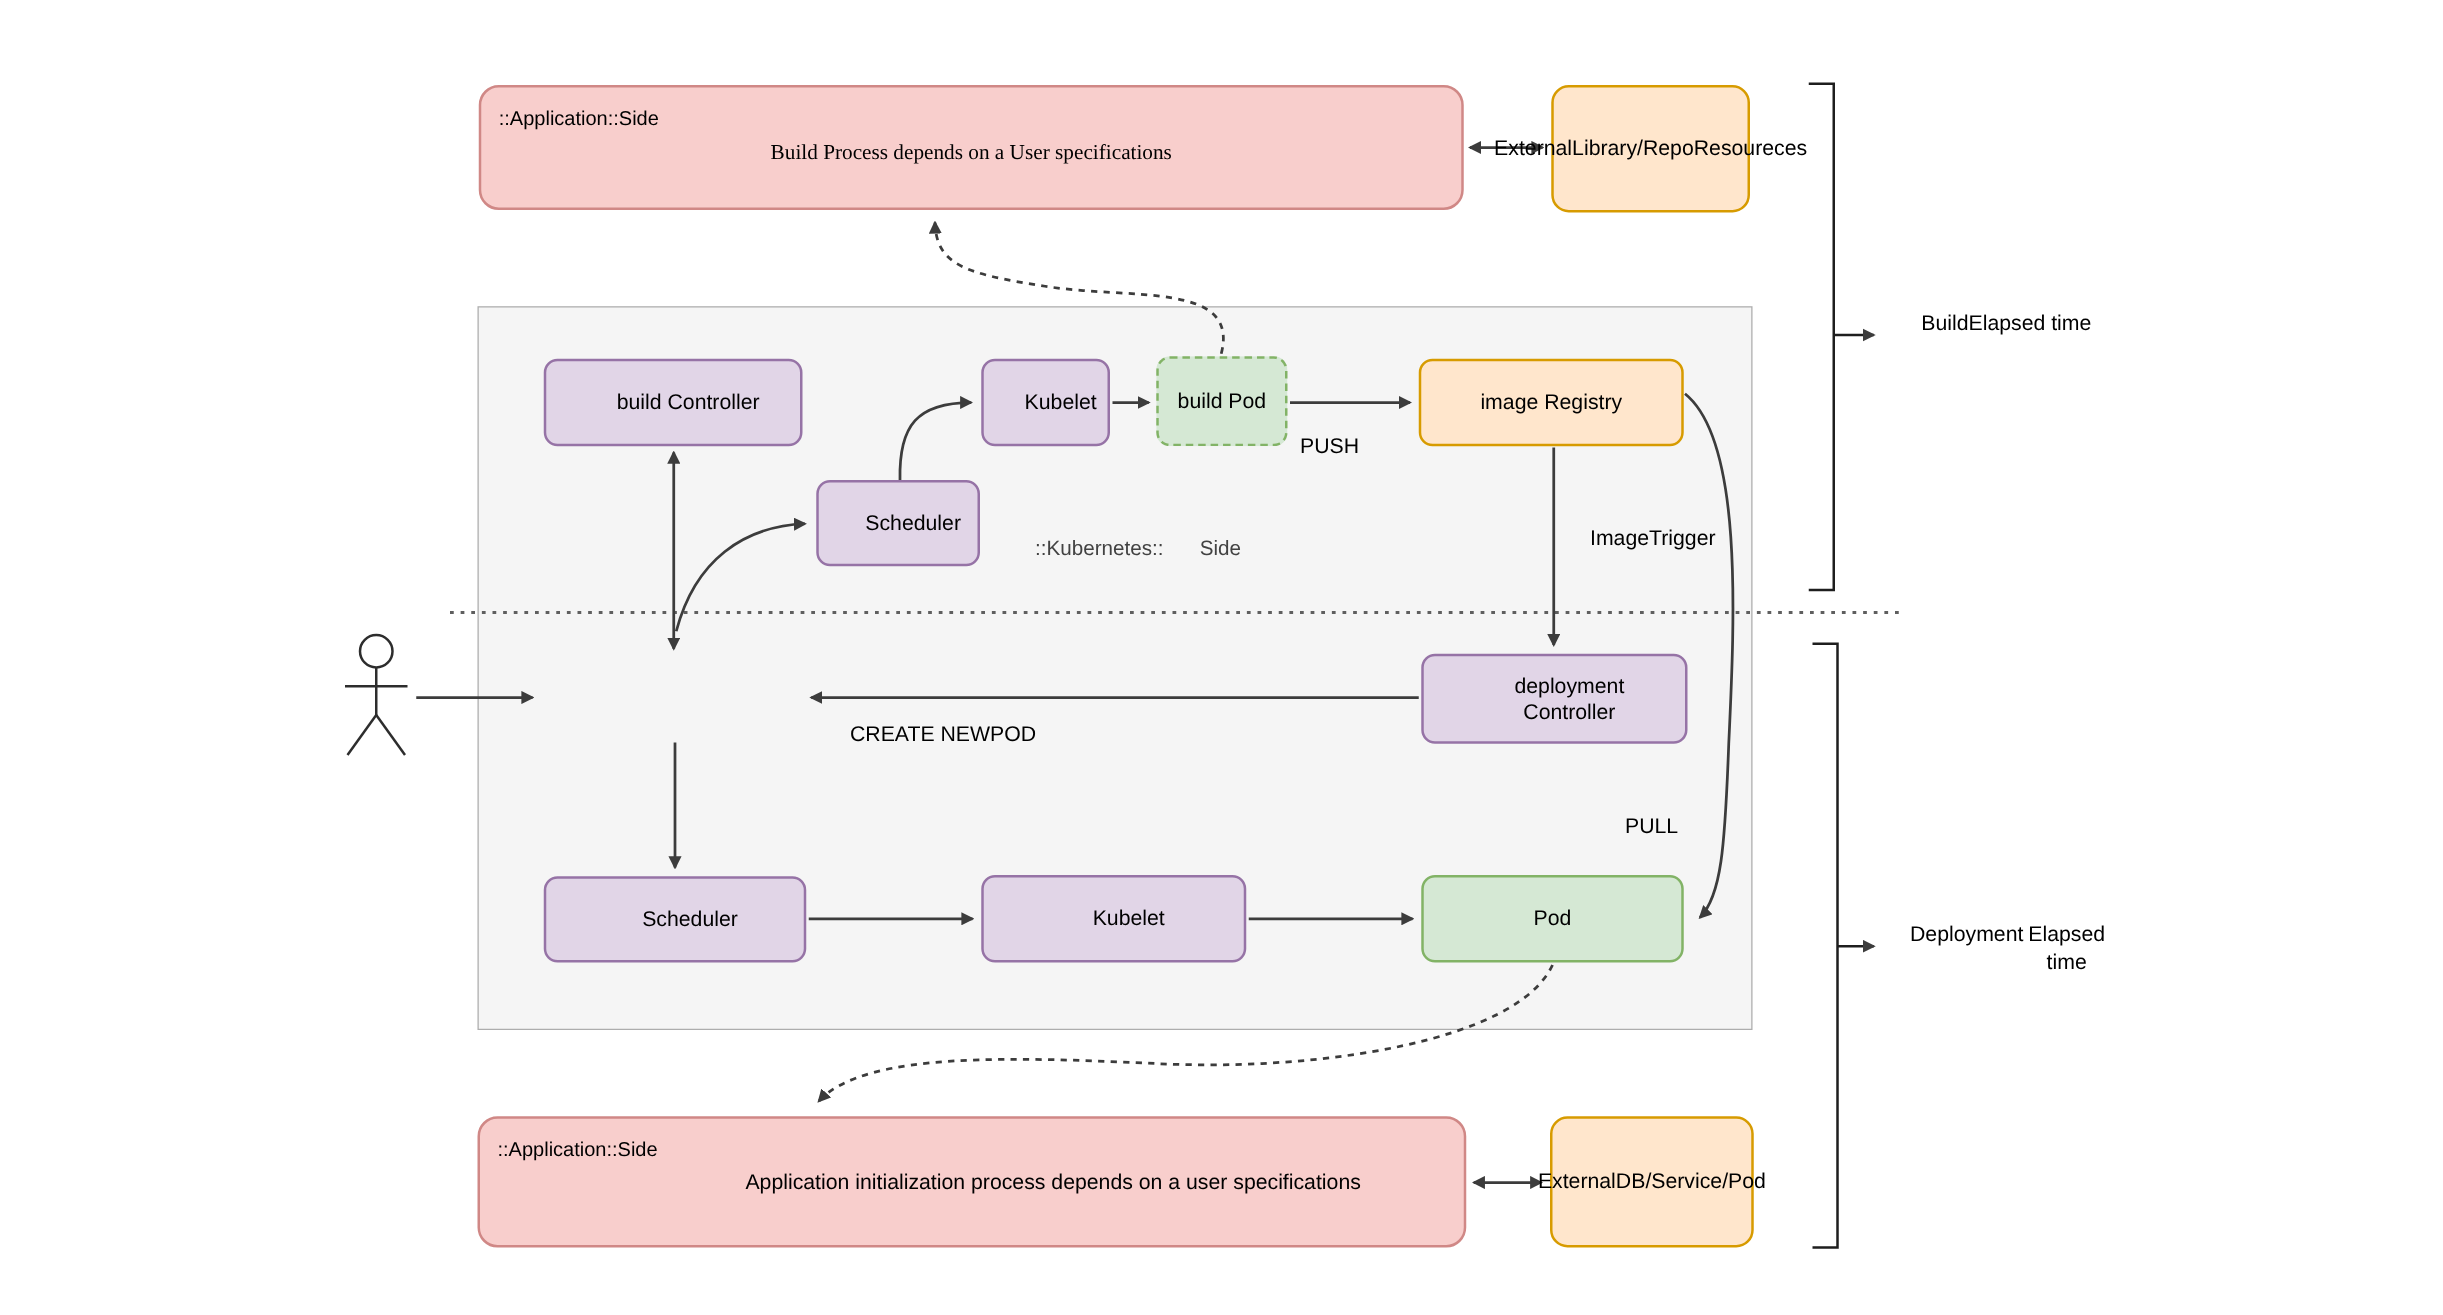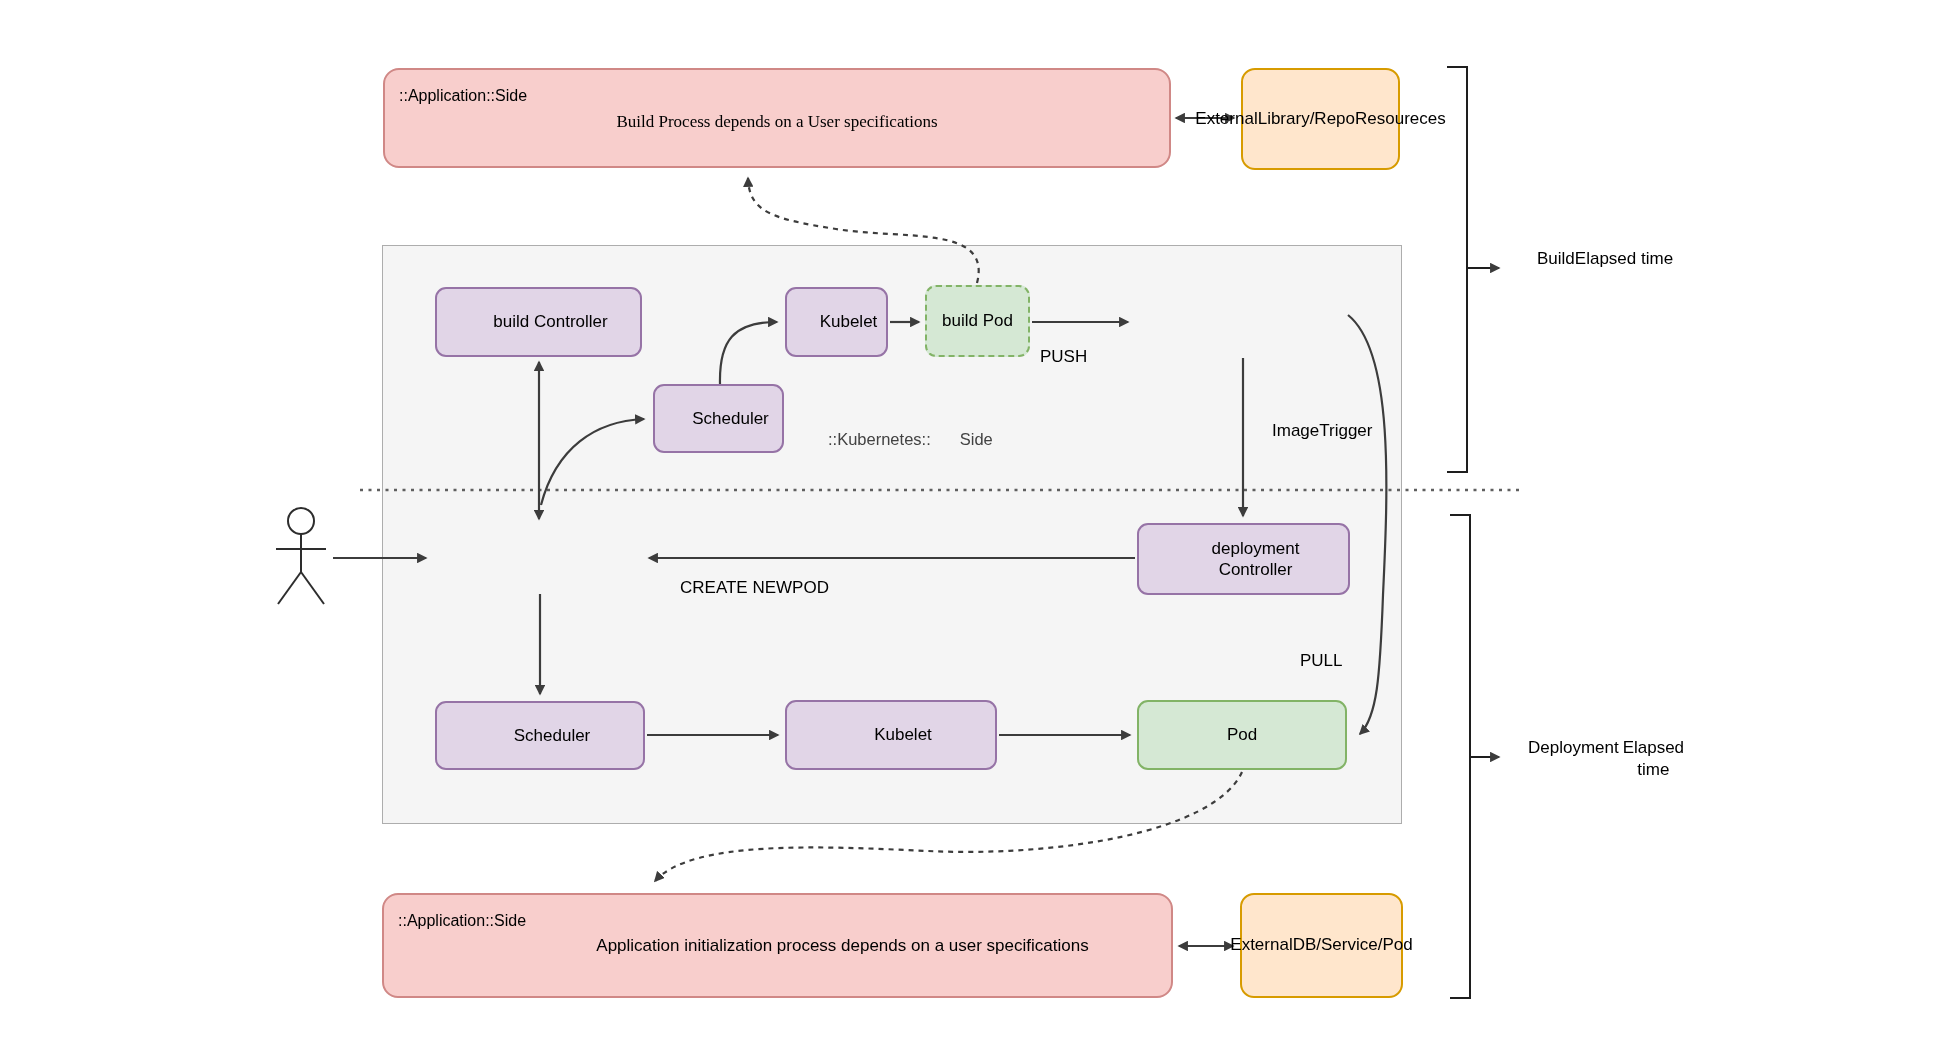--- a/index.html
+++ b/index.html
@@ -124,20 +124,23 @@
   </div>
 
   <div class="node purple" style="left:785px;top:287px;width:103px;height:70px;">
     <span>Kubelet</span>
   </div>
 
   <div class="node green-dashed" style="left:925px;top:285px;width:105px;height:72px;">
     <span>build Pod</span>
   </div>
 
+  <div class="node orange" style="left:1135px;top:287px;width:212px;height:70px;">
+    <span>image Registry</span>
+  </div>
 
   <div class="node purple" style="left:653px;top:384px;width:131px;height:69px;">
     <span>Scheduler</span>
   </div>
 
 
   <div class="node purple" style="left:1137px;top:523px;width:213px;height:72px;">
     <span class="wrap-130">deployment Controller</span>
   </div>
 

